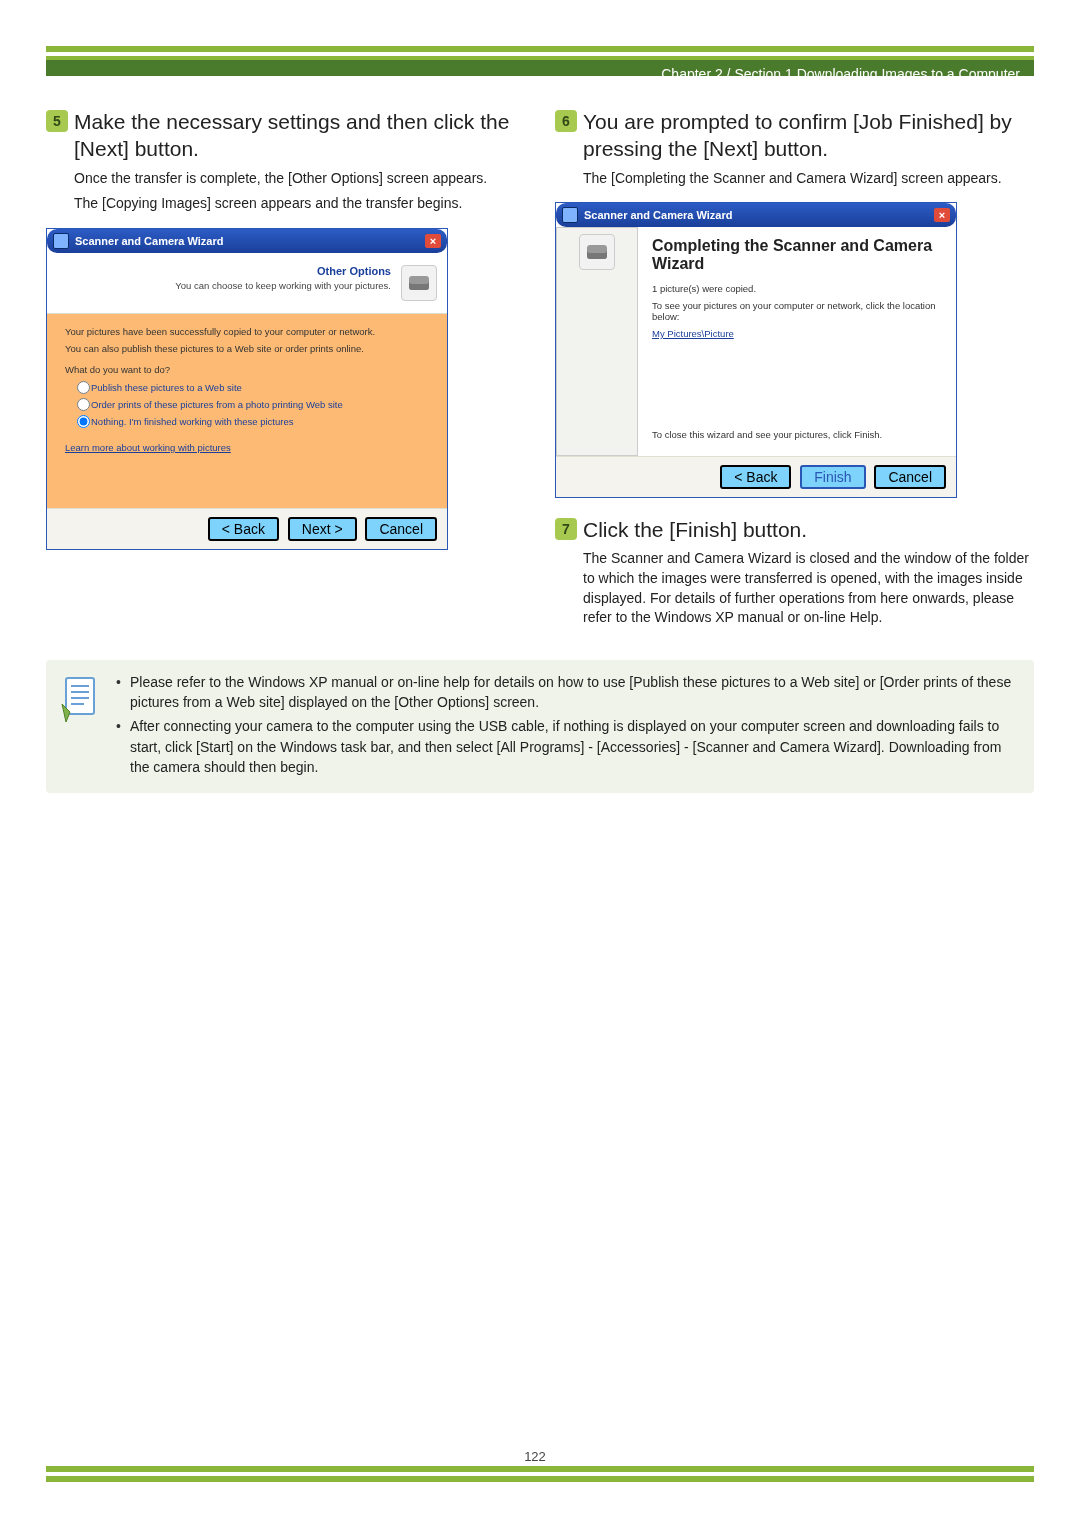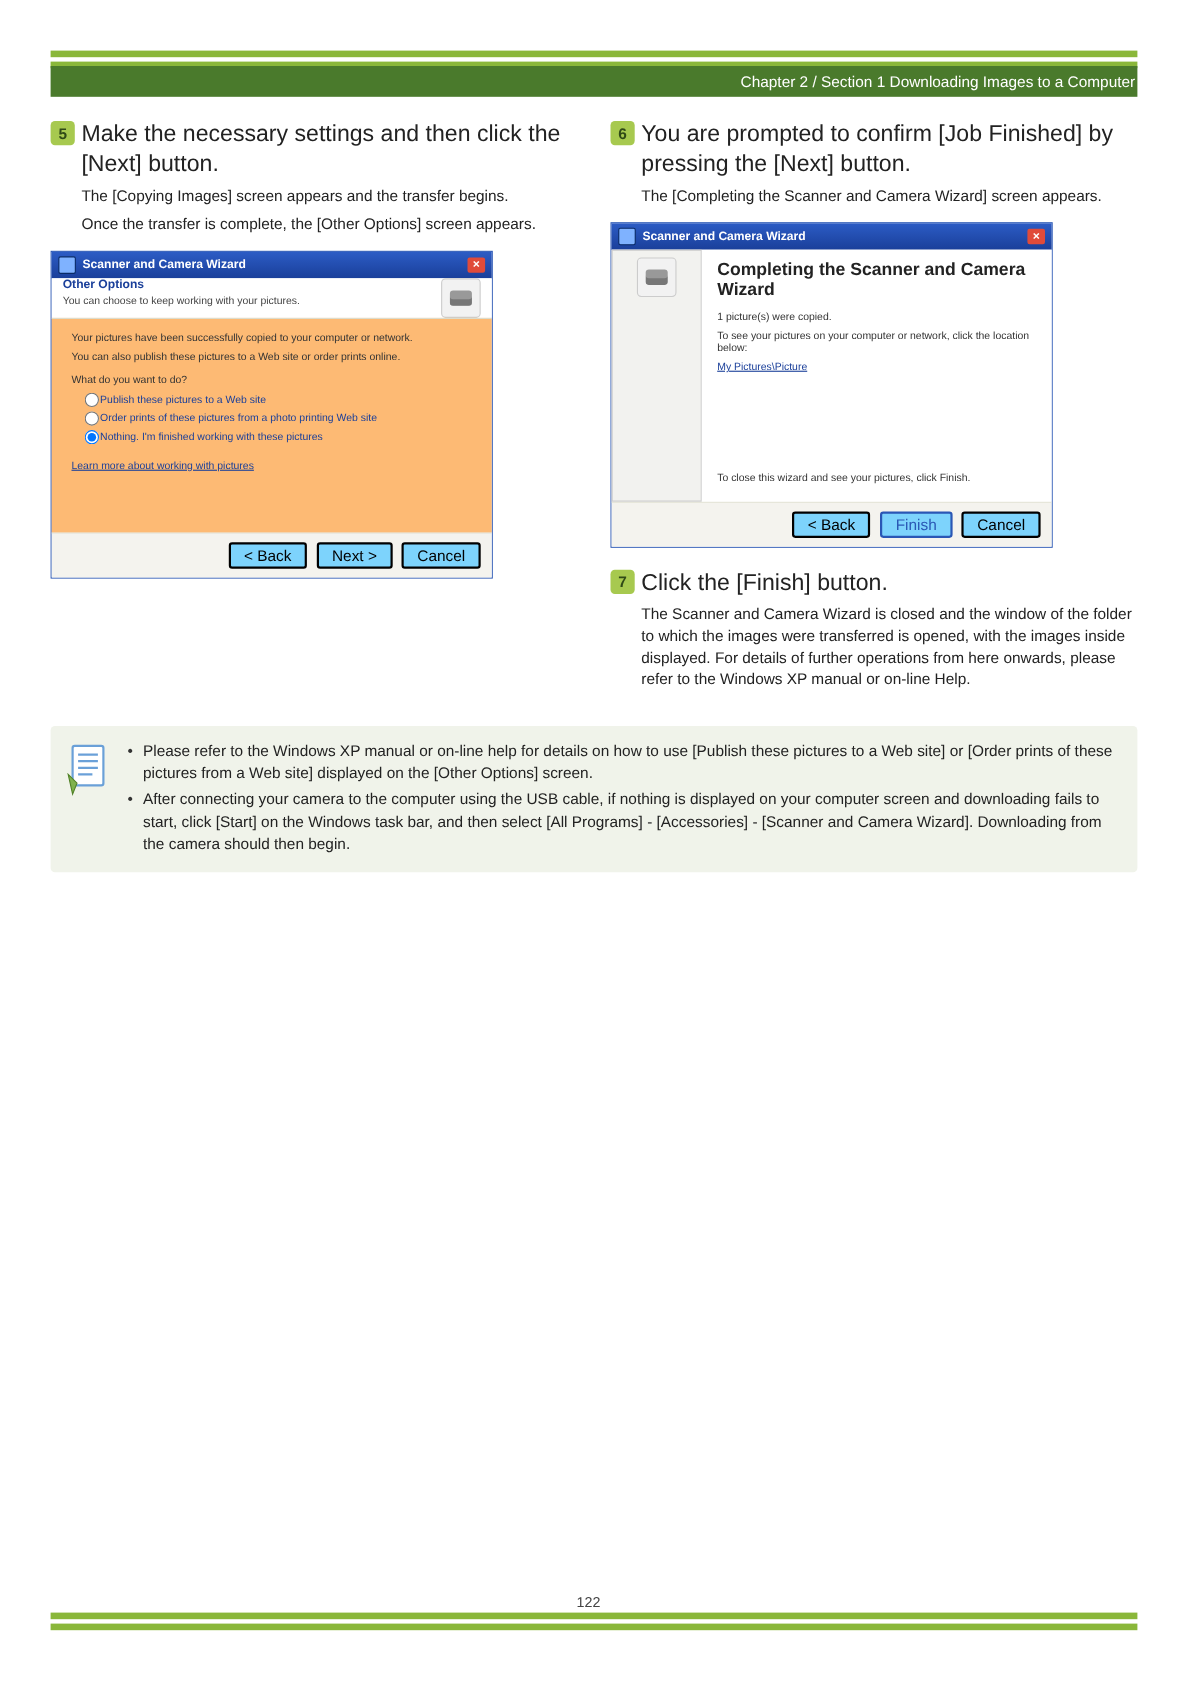--- a/index.html
+++ b/index.html
@@ -25,27 +25,27 @@
     background: #8ab73a;
   }
   .bar.top1 { top: 46px; }
   .bar.top2 { top: 56px; }
   .bar.bot1 { bottom: 46px; }
   .bar.bot2 { bottom: 56px; }
   .chapter-bar {
     position: absolute;
     left: 46px; right: 46px;
     top: 60px;
-    height: 28px;
+    height: 16px;
     background: #4a7a2c;
     color: #fff;
     font-size: 14px;
     line-height: 28px;
     text-align: right;
-    padding-right: 2px;
+    padding-right: 14px;
   }
   .content {
     position: absolute;
     left: 46px; right: 46px;
     top: 108px;
     bottom: 70px;
   }
   .columns {
     display: flex;
     gap: 30px;
@@ -99,43 +99,45 @@
     font-size: 10px;
   }
   .win .titlebar {
     background: linear-gradient(#2c5cc5, #1a3f9a);
     color: #fff;
     padding: 4px 6px;
     font-weight: bold;
     font-size: 11px;
     display: flex;
     align-items: center;
+    border-radius: 10px;
   }
   .win .titlebar .camera-glyph {
     width: 14px; height: 14px;
     background: #7fb2ff;
     border: 1px solid #092a66;
     margin-right: 6px;
     border-radius: 2px;
   }
   .win .titlebar .close {
     margin-left: auto;
     width: 16px; height: 14px;
     background: #e04b3a;
     color: #fff;
     text-align: center;
     line-height: 14px;
     font-weight: bold;
     border-radius: 2px;
   }
   .win .header {
     background: #fff;
-    padding: 0 10px;
+    padding: 12px 10px;
     display: flex;
     gap: 10px;
+    text-align: right;
   }
   .win .header-text { flex: 1; }
   .win .header h4 {
     margin: 0 0 3px 0;
     font-size: 11px;
     color: #1a3f9a;
     font-weight: bold;
   }
   .win .header p { margin: 0; font-size: 9.5px; color: #444; }
   .win .cam-icon {
@@ -232,22 +234,22 @@
   <div class="chapter-bar">Chapter 2 / Section 1  Downloading Images to a Computer</div>
 
   <div class="content">
     <div class="columns">
 
       <div class="col">
 
         <div class="step">
           <div class="step-badge">5</div>
           <p class="step-title">Make the necessary settings and then click the [Next] button.</p>
+          <p class="step-body">Once the transfer is complete, the [Other Options] screen appears.</p>
           <p class="step-body">The [Copying Images] screen appears and the transfer begins.</p>
-          <p class="step-body">Once the transfer is complete, the [Other Options] screen appears.</p>
         </div>
 
         <div class="win">
           <div class="titlebar">
             <span class="camera-glyph"></span>
             <span>Scanner and Camera Wizard</span>
             <span class="close">×</span>
           </div>
           <div class="header">
             <div class="header-text">

